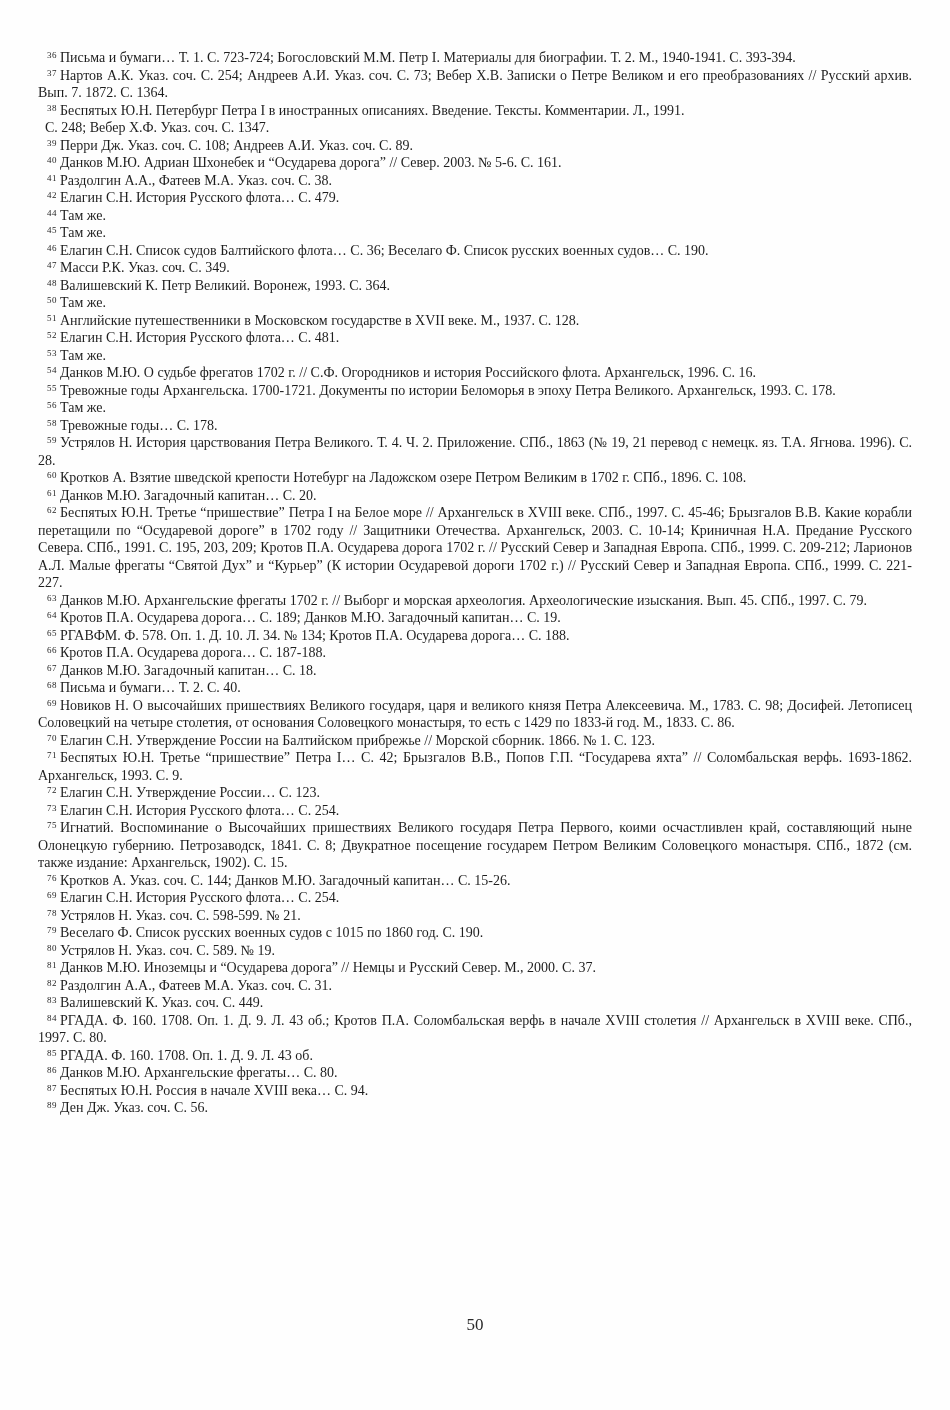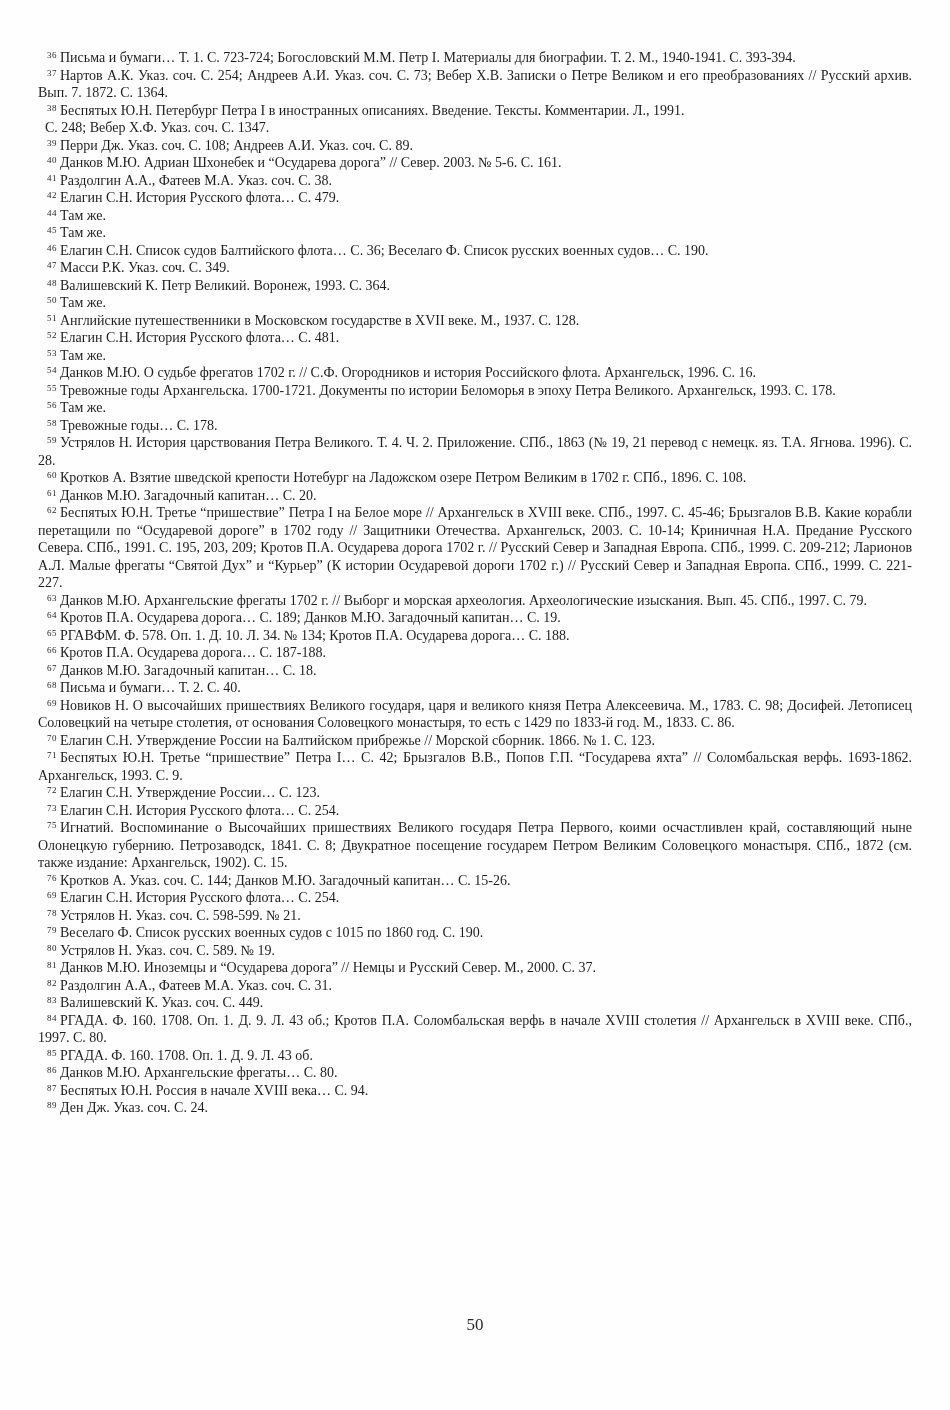--- a/index.html
+++ b/index.html
@@ -148,16 +148,16 @@
 
   <p class="fn"><sup class="fn-num">84</sup><span class="fn-text">РГАДА. Ф. 160. 1708. Оп. 1. Д. 9. Л. 43 об.; Кротов П.А. Соломбальская верфь в начале XVIII столетия // Архангельск в XVIII веке. СПб., 1997. С. 80.</span></p>
 
   <p class="fn"><sup class="fn-num">85</sup><span class="fn-text">РГАДА. Ф. 160. 1708. Оп. 1. Д. 9. Л. 43 об.</span></p>
 
   <p class="fn"><sup class="fn-num">86</sup><span class="fn-text">Данков М.Ю. Архангельские фрегаты… С. 80.</span></p>
 
   <p class="fn"><sup class="fn-num">87</sup><span class="fn-text">Беспятых Ю.Н. Россия в начале XVIII века… С. 94.</span></p>
 
 
-  <p class="fn"><sup class="fn-num">89</sup><span class="fn-text">Ден Дж. Указ. соч. С. 24.</span></p>
+  <p class="fn"><sup class="fn-num">89</sup><span class="fn-text">Ден Дж. Указ. соч. С. 56.</span></p>
 </div>
   <div class="page-number">50</div>
 </div>
 
 </body></html>

